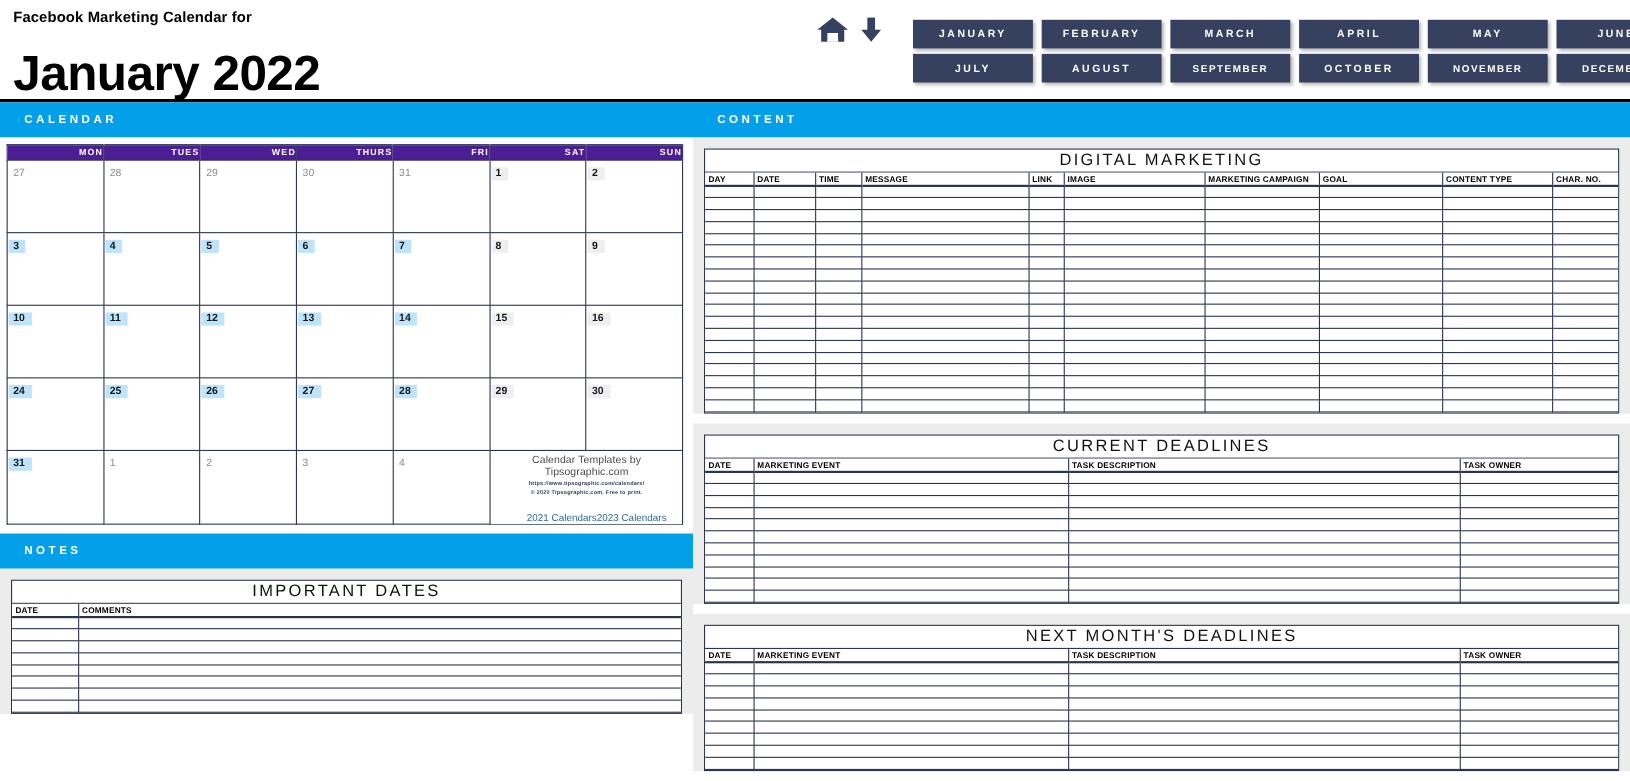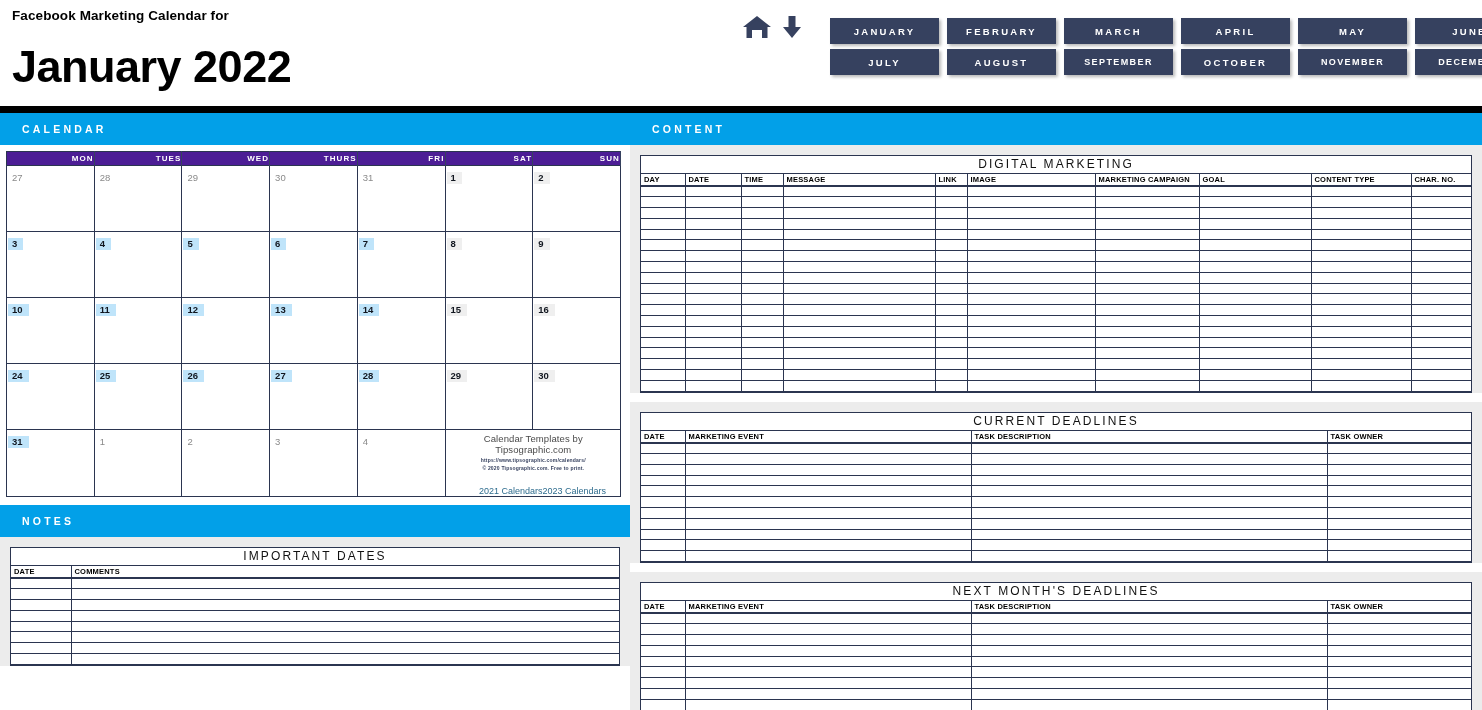--- a/index.html
+++ b/index.html
@@ -8,23 +8,23 @@
     margin: 0; padding: 0;
     width: 1482px; height: 710px;
     background: #ffffff;
     font-family: "Liberation Sans", sans-serif;
     overflow: hidden;
   }
 
   
   .header {
     position: relative;
-    height: 113px;
+    height: 93px;
     background: #ffffff;
-    border-bottom: 7px solid #000000;
+    border-bottom: 3px solid #000000;
   }
   .title-block { position: absolute; left: 12px; top: 8px; }
   .subtitle {
     font-size: 13.5px; font-weight: bold; color: #000;
     letter-spacing: .1px; white-space: nowrap;
   }
   .bigtitle {
     font-size: 45px; font-weight: bold; color: #000;
     line-height: 52px; margin-top: 18px; letter-spacing: -.5px;
     white-space: nowrap;
@@ -147,21 +147,21 @@
     border: 1px solid #2B3550;
     padding: 0;
   }
 
   .cap-wrap {
     border: 1px solid #2B3550;
     background: #fff;
   }
   .cap-title {
     text-align: center;
-    font-size: 12px;
+    font-size: 15px;
     letter-spacing: 2.1px;
     color: #111;
     padding: 1px 0 2px 0;
     border-bottom: 1px solid #2B3550;
   }
   .cap-wrap table.dt { border: none; }
   .cap-wrap table.dt th { border-top: none; }
   .cap-wrap table.dt tr td:last-child,
   .cap-wrap table.dt tr th:last-child { border-right: none; }
   .cap-wrap table.dt tr td:first-child,

